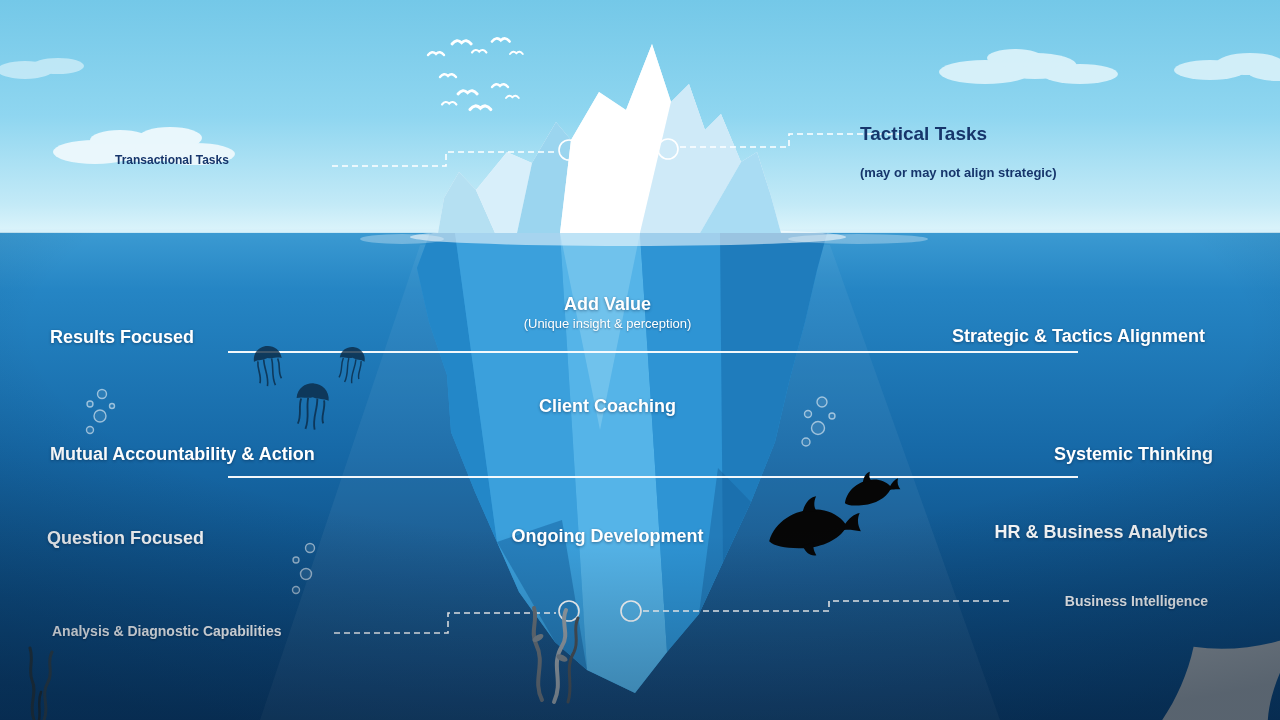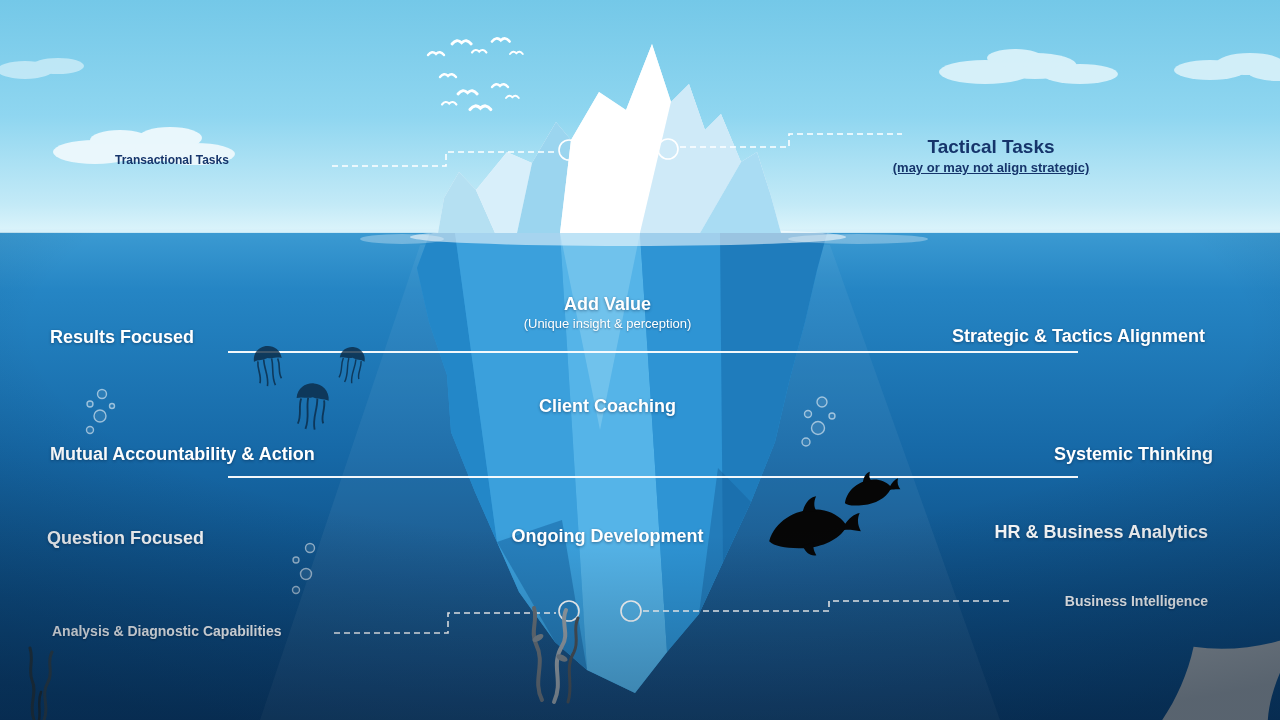--- a/index.html
+++ b/index.html
@@ -185,23 +185,23 @@
     </g>
 
     <g transform="translate(1228,696) rotate(-35)" fill="#8d9398">
       <path d="M0,-60 C28,-34 64,-16 96,-10 C60,6 30,24 12,52 C6,62 2,74 0,84 C-2,74 -6,62 -12,52 C-30,24 -60,6 -96,-10 C-64,-16 -28,-34 0,-60 Z"></path>
       <path d="M0,80 C10,100 24,112 44,118" stroke="#8d9398" stroke-width="3" fill="none"></path>
     </g>
   </svg>
 
   <div class="label lbl-dark" style="left:115px;top:153px;">Transactional Tasks</div>
 
-  <div class="label" style="left:860px;top:136px;width:262px;text-align:center;">
+  <div class="label" style="left:860px;top:123px;width:262px;text-align:left;">
     <div class="lbl-dark-big">Tactical Tasks</div>
-    <div class="lbl-dark-sub" style="margin-top:2px;text-decoration:underline;">(may or may not align strategic)</div>
+    <div class="lbl-dark-sub" style="margin-top:20px;">(may or may not align strategic)</div>
   </div>
 
   <div class="center-block" style="top:294px;">
     <div class="lbl-white">Add Value</div>
     <div class="lbl-white-sub" style="margin-top:1px;">(Unique insight &amp; perception)</div>
   </div>
 
   <div class="label lbl-white" style="left:50px;top:327px;">Results Focused</div>
   <div class="label lbl-white" style="right:75px;top:326px;">Strategic &amp; Tactics Alignment</div>
 

